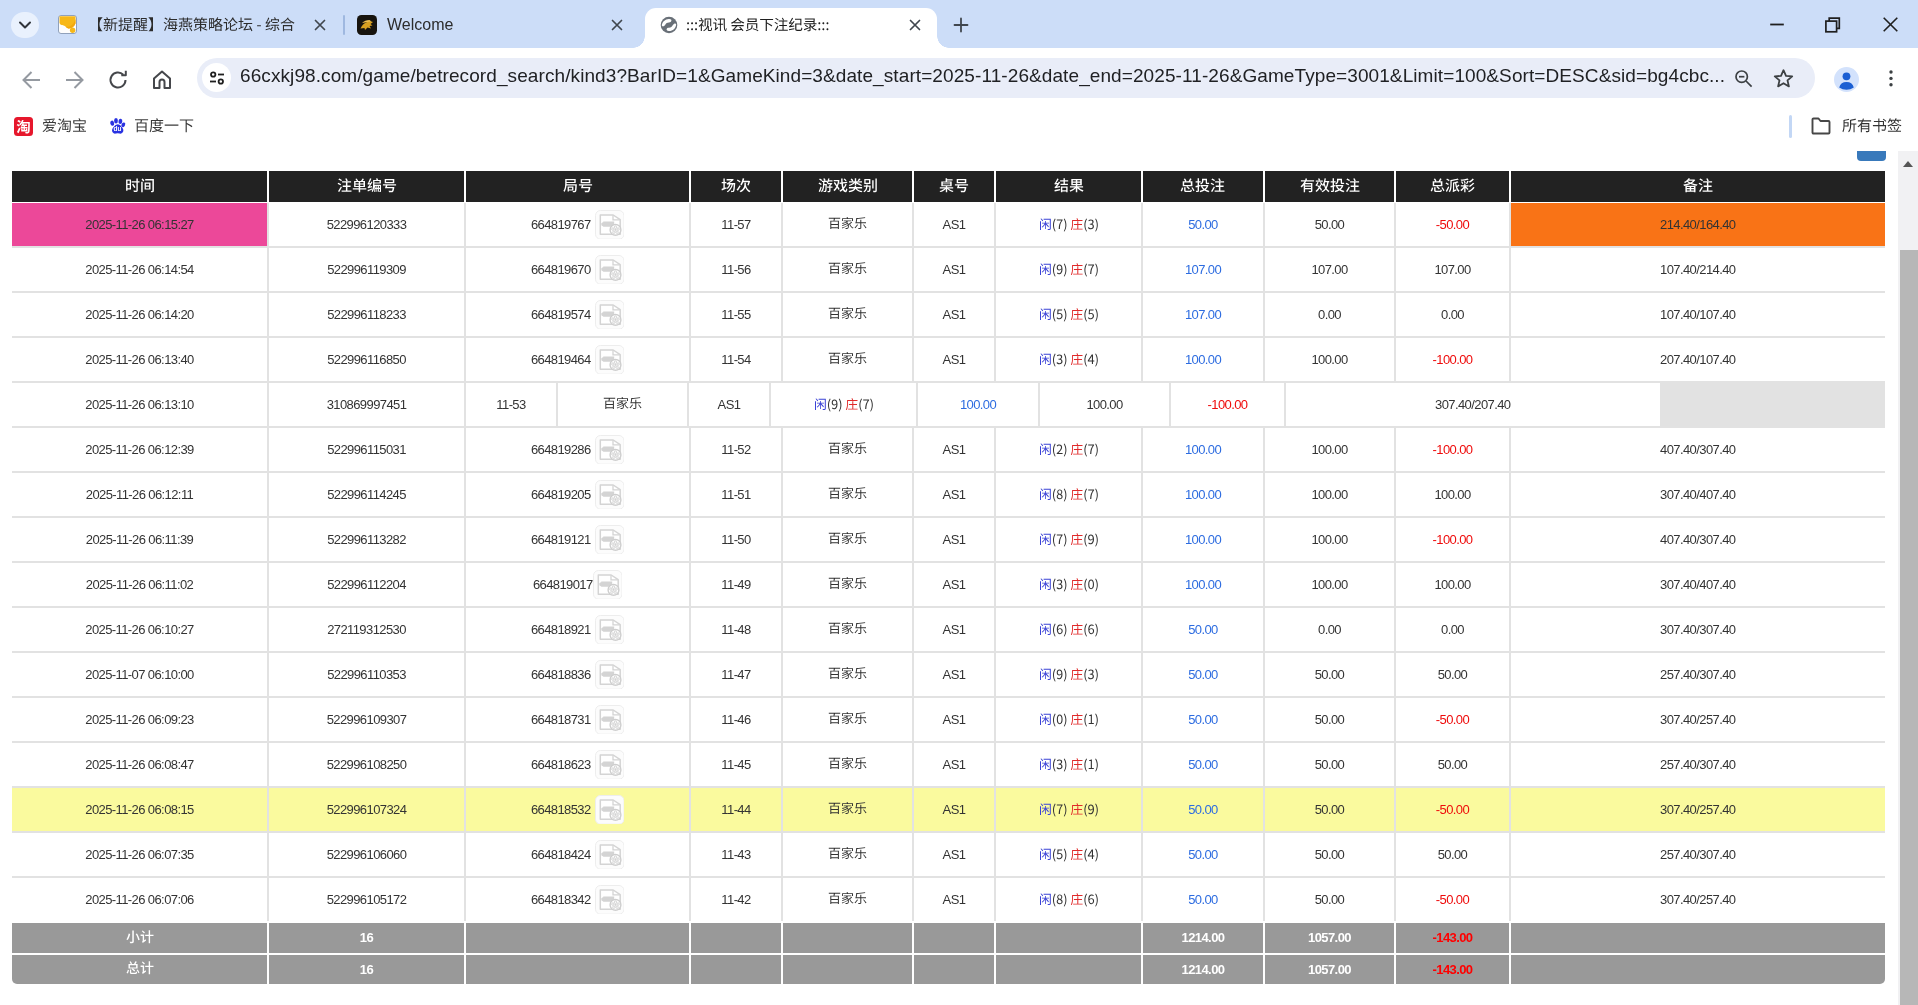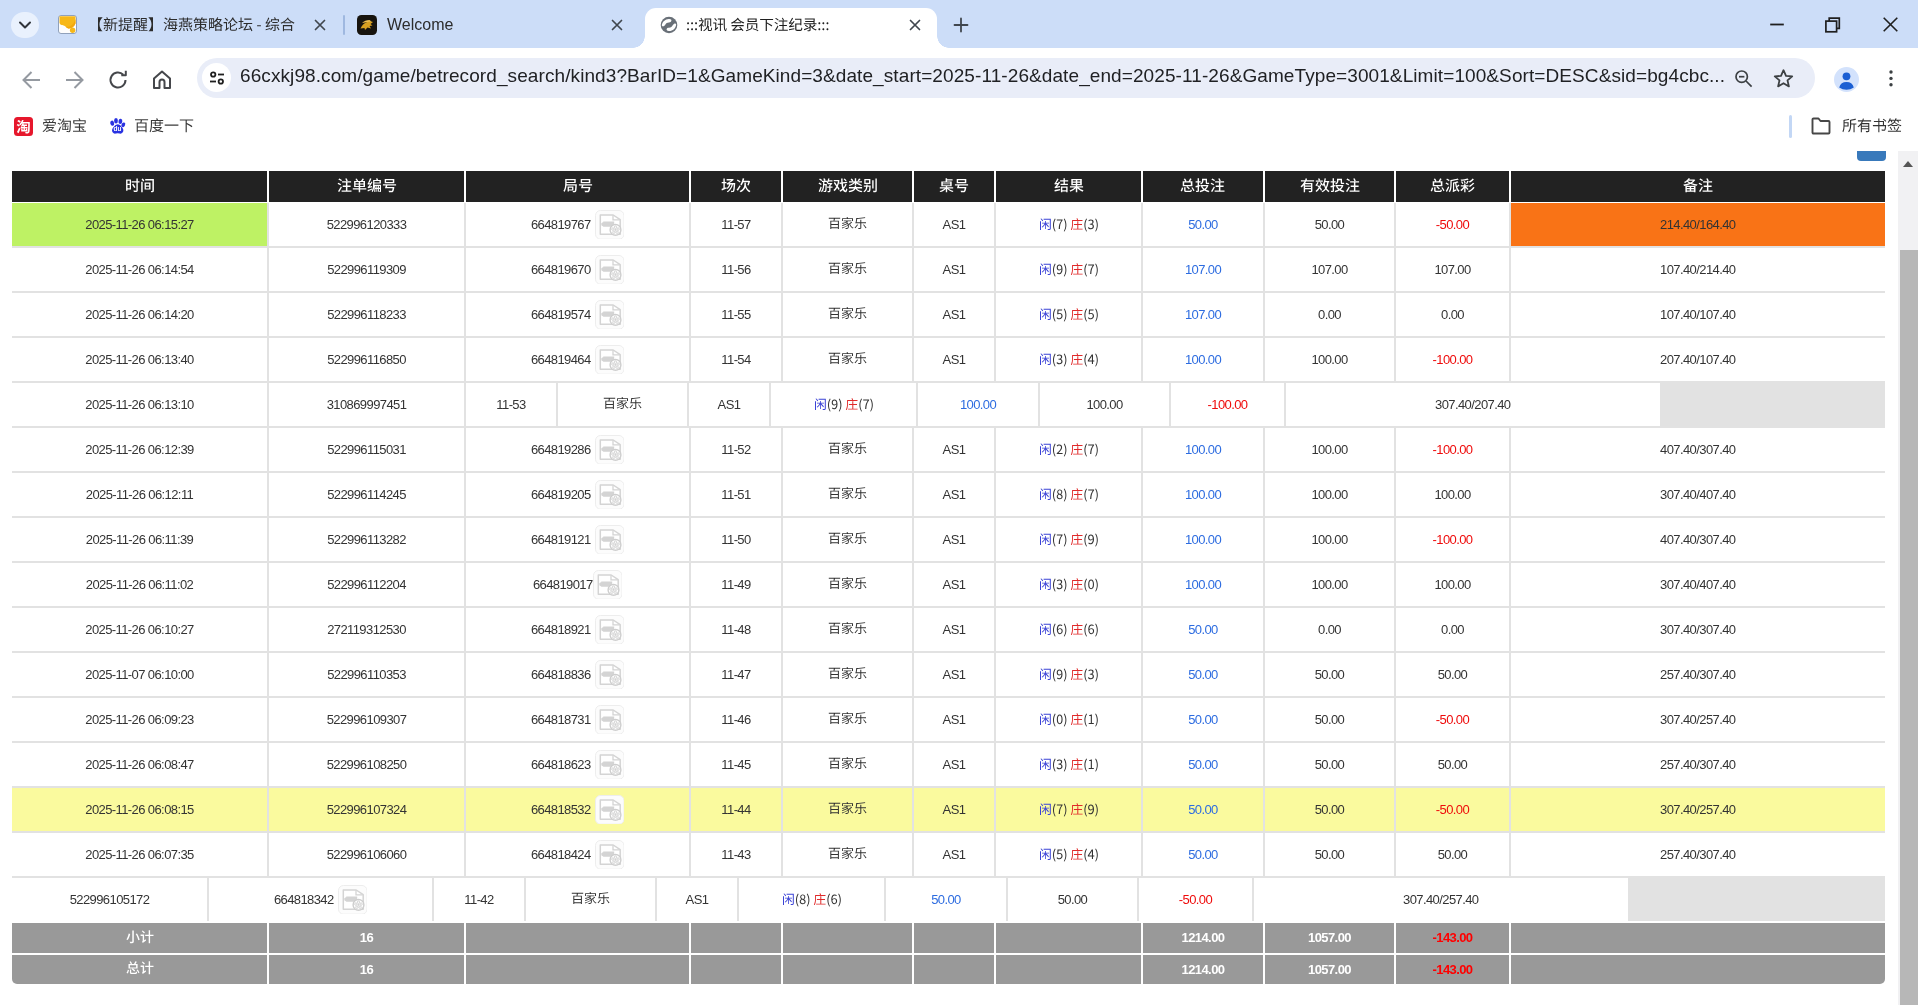--- a/index.html
+++ b/index.html
@@ -212,21 +212,21 @@
           <path fill="#fff" d="M11.3 9.8C12.2 10.8 13 12.2 13.3 13.2L14.5 12.5C14.2 11.5 13.3 10.2 12.4 9.2ZM4.1 9.3V12.3C4.1 13.7 4.6 14.1 6.6 14.1C7 14.1 9.4 14.1 9.8 14.1C11.3 14.1 11.7 13.7 11.9 11.9C11.5 11.8 10.9 11.6 10.6 11.4C10.5 12.6 10.4 12.8 9.7 12.8C9.1 12.8 7.1 12.8 6.7 12.8C5.8 12.8 5.6 12.7 5.6 12.3V9.3ZM1.9 9.6C1.6 10.7 1.2 12.1 0.6 12.8L1.9 13.4C2.5 12.5 3 11.1 3.3 9.8ZM4.2 4.6H10.8V7H4.2ZM2.7 3.3V8.3H7.2L6.2 9.1C7.2 9.7 8.3 10.8 8.8 11.5L9.9 10.6C9.3 9.9 8.2 8.9 7.3 8.3H12.4V3.3H10.1C10.6 2.6 11.1 1.7 11.6 0.9L10.1 0.3C9.8 1.2 9.1 2.4 8.6 3.3H5.6L6.5 2.9C6.3 2.2 5.6 1.1 4.9 0.4L3.7 0.9C4.3 1.7 4.9 2.6 5.1 3.3Z M16.3 1.6C17.1 2.1 18.3 2.8 18.9 3.3L19.6 2.1C19 1.7 17.8 1 17 0.5ZM15.5 5.6C16.4 6.1 17.5 6.8 18.1 7.3L18.8 6.1C18.2 5.6 17 5 16.2 4.6ZM15.8 13 16.9 14C17.7 12.6 18.5 10.8 19.2 9.2L18.3 8.3C17.5 10 16.5 11.9 15.8 13ZM23 14.1C23.2 13.9 23.7 13.6 26.5 12.4C26.4 12.1 26.3 11.6 26.2 11.3L24.2 12.1V5.4L25.1 5.2C25.6 9 26.5 12.3 28.6 14C28.8 13.6 29.3 13.1 29.6 12.8C28.5 12 27.8 10.7 27.2 9.1C27.9 8.7 28.7 8 29.5 7.4L28.5 6.4C28.1 6.9 27.5 7.5 26.9 8C26.6 7 26.4 6 26.3 5C27.1 4.8 27.9 4.6 28.5 4.3L27.4 3.2C26.4 3.7 24.6 4.1 23 4.4L23 11.9C23 12.5 22.7 12.8 22.4 12.9C22.6 13.2 22.9 13.8 23 14.1ZM20.4 1.9V5.7C20.4 8 20.3 11.3 18.7 13.6C19.1 13.8 19.6 14.1 19.9 14.3C21.5 11.9 21.7 8.2 21.7 5.7V3C24.2 2.6 26.8 2.2 28.8 1.5L27.6 0.4C25.9 1 23 1.5 20.4 1.9Z M37.8 0.5C36 1 33.1 1.4 30.6 1.6C30.8 1.9 31 2.4 31 2.8C33.5 2.6 36.6 2.2 38.6 1.7ZM31 3.7C31.5 4.5 32.1 5.5 32.3 6.1L33.4 5.6C33.2 4.9 32.6 4 32.1 3.3ZM33.7 3.2C34.1 3.9 34.5 4.9 34.6 5.5L35.8 5.1C35.7 4.5 35.2 3.6 34.8 2.9ZM37.3 2.8C37 3.7 36.4 4.9 36 5.7L37.1 6.1C37.5 5.4 38.2 4.2 38.7 3.2ZM42.5 0.6C41.7 1.8 40.1 2.9 38.8 3.6C39.1 3.9 39.6 4.4 39.8 4.7C41.3 3.8 42.9 2.5 43.9 1.2ZM42.9 4.7C42 5.9 40.3 7.2 38.9 7.9C39.2 8.1 39.7 8.6 39.9 8.9C41.5 8.1 43.1 6.7 44.3 5.3ZM43.2 8.9C42.2 10.7 40.1 12.2 38 13C38.4 13.4 38.8 13.9 39 14.3C41.3 13.2 43.4 11.5 44.6 9.5ZM34.2 5.7V7.2H30.8V8.5H33.7C32.9 9.9 31.5 11.3 30.3 12C30.6 12.3 31 12.9 31.2 13.3C32.2 12.5 33.3 11.4 34.2 10.2V14.2H35.5V9.7C36.3 10.4 37.1 11.3 37.5 11.9L38.5 11C38 10.3 37 9.3 36 8.5H38.5V7.2H35.5V5.7Z"></path>
         </svg>
       </div>
       <div class="cell" style="width:373.5px;background:#222;height:31px">
         <svg width="30" height="17" viewBox="0 0 30 17" style="display:block">
           <path fill="#fff" d="M10 2.8C9.3 3.5 8.4 4.1 7.5 4.6C6.5 4.1 5.7 3.6 5 2.9L5.1 2.8ZM5.5 0.3C4.7 1.6 3.2 3 1 4C1.3 4.2 1.8 4.7 2 5C2.7 4.7 3.4 4.2 4 3.8C4.6 4.3 5.2 4.8 5.9 5.2C4.2 5.9 2.3 6.3 0.4 6.5C0.6 6.9 0.9 7.5 1 7.9C3.2 7.5 5.5 6.9 7.5 6C9.3 6.9 11.5 7.4 13.8 7.7C14 7.3 14.4 6.7 14.7 6.4C12.7 6.2 10.7 5.8 9 5.2C10.4 4.4 11.5 3.3 12.3 2.1L11.4 1.5L11.1 1.6H6.3C6.5 1.3 6.8 0.9 7 0.6ZM3.9 11.2H6.7V12.6H3.9ZM3.9 10.1V8.9H6.7V10.1ZM10.9 11.2V12.6H8.2V11.2ZM10.9 10.1H8.2V8.9H10.9ZM2.4 7.7V14.3H3.9V13.8H10.9V14.2H12.5V7.7Z M16.4 1.5C17.3 2 18.6 2.7 19.2 3.2L20 2.1C19.4 1.6 18.1 0.9 17.2 0.5ZM15.6 5.7C16.5 6.2 17.8 6.9 18.4 7.3L19.2 6.2C18.5 5.7 17.3 5.1 16.4 4.7ZM16 13.2 17.2 14.1C18.1 12.7 19.1 10.9 19.9 9.3L18.9 8.4C18 10.1 16.8 12 16 13.2ZM23.2 0.7C23.7 1.5 24.2 2.5 24.4 3.2H20.1V4.5H23.9V7.6H20.7V8.9H23.9V12.5H19.6V13.8H29.5V12.5H25.4V8.9H28.6V7.6H25.4V4.5H29.1V3.2H24.4L25.8 2.7C25.5 2 25 1 24.5 0.3Z"></path>
         </svg>
       </div>
     </div>
 <div class="r" style="border-bottom-color:#e2e2e2">
-      <div class="cell" style="width:255px;background:#bef264">
+      <div class="cell" style="width:255px;background:#ec4899">
         <span class="num">2025-11-26 06:15:27</span>
       </div>
       <div class="cell" style="width:195px;background:#fff">
         <span class="num">522996120333</span>
       </div>
       <div class="cell" style="width:223px;background:#fff">
         <span class="num" style="margin-right:4px">664819767</span>
         <svg width="29.5" height="29.7" viewBox="0 0 29.5 29.7" style="display:block">
 <rect x="0.5" y="0.5" width="28.5" height="28.7" rx="5" fill="#fcfcfc" stroke="#ededed"></rect>
 <path d="M5.3 5 H18.2 L25.2 9.7 V24.3 H5.3 Z" fill="#fff" stroke="#d4d4d4" stroke-width="1.5" stroke-linejoin="round"></path>
@@ -1021,20 +1021,23 @@
         <span class="num">50.00</span>
       </div>
       <div class="cell" style="width:113px;background:#fff">
         <span class="num" style="color:#333">50.00</span>
       </div>
       <div class="cell" style="width:373.5px;background:#fff">
         <span class="num">257.40/307.40</span>
       </div>
     </div>
 <div class="r" style="border-bottom-color:#fff">
+      <div class="cell" style="width:255px;background:#fff">
+        <span class="num">2025-11-26 06:07:06</span>
+      </div>
       <div class="cell" style="width:195px;background:#fff">
         <span class="num">522996105172</span>
       </div>
       <div class="cell" style="width:223px;background:#fff">
         <span class="num" style="margin-right:4px">664818342</span>
         <svg width="29.5" height="29.7" viewBox="0 0 29.5 29.7" style="display:block">
 <rect x="0.5" y="0.5" width="28.5" height="28.7" rx="5" fill="#fcfcfc" stroke="#ededed"></rect>
 <path d="M5.3 5 H18.2 L25.2 9.7 V24.3 H5.3 Z" fill="#fff" stroke="#d4d4d4" stroke-width="1.5" stroke-linejoin="round"></path>
 <path d="M18 5.2 V9.9 H25" fill="none" stroke="#d4d4d4" stroke-width="1.3"></path>
 <path d="M6.3 13.2 L8.2 11.9 V16.4 L6.3 15.2 Z M8.2 11.5 H19.2 V16.8 H8.2 Z" fill="#d4d4d4"></path>

